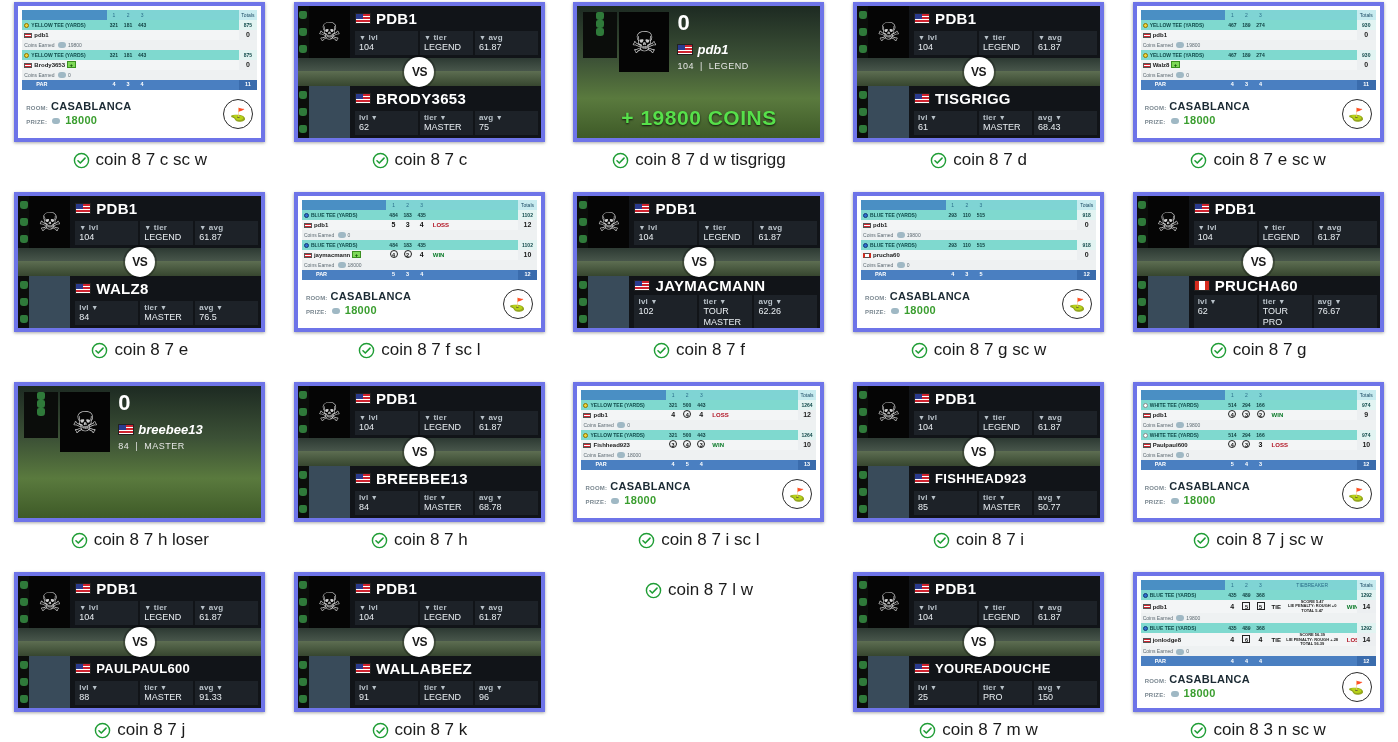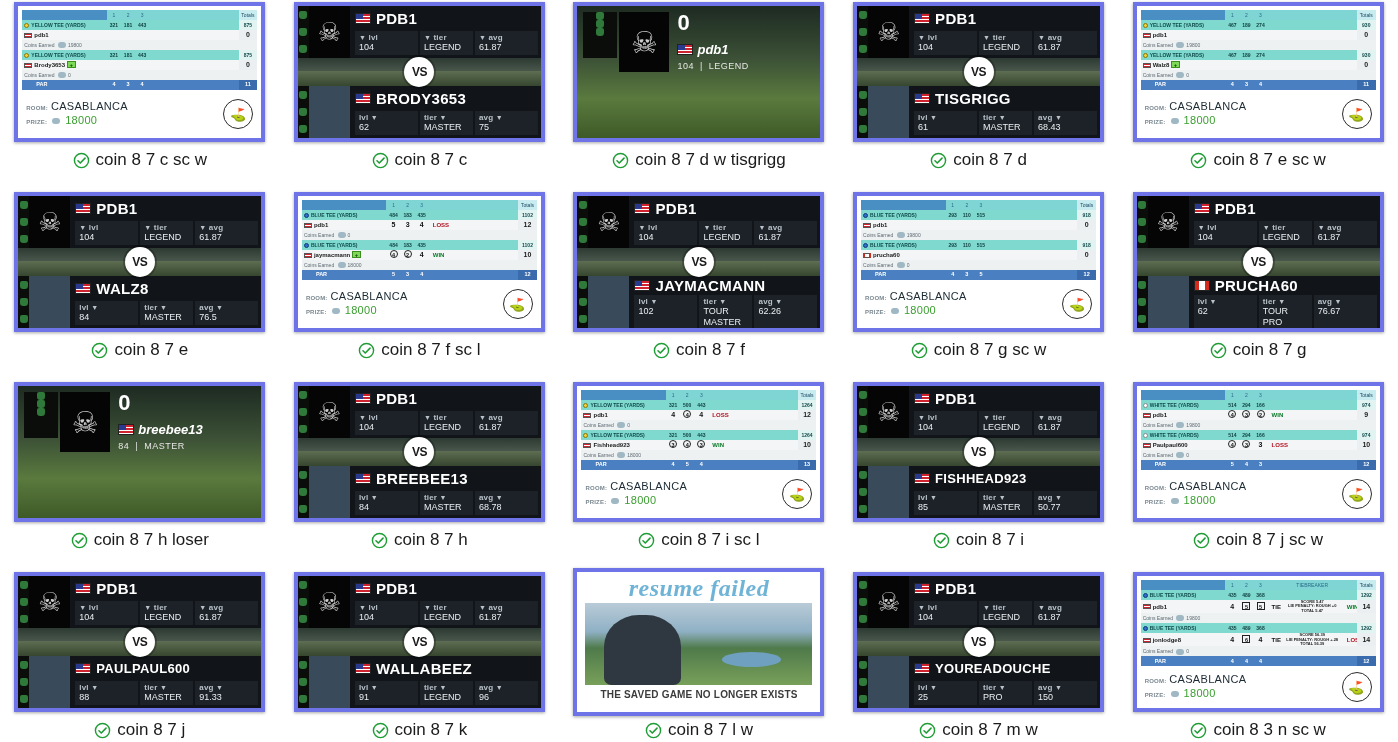--- a/index.html
+++ b/index.html
@@ -112,21 +112,21 @@
   .miniflag.ca{background:#fff;border-left:2px solid #d52b1e;border-right:2px solid #d52b1e;}
   .coin{display:inline-block;width:8px;height:6px;border-radius:3px;background:#9fb8c4;margin:0 2px;vertical-align:middle;}
   .circled{display:inline-block;width:8px;height:8px;line-height:8px;border:1px solid #222;border-radius:50%;font-size:5.5px;}
   .boxed{display:inline-block;width:8px;height:8px;line-height:8px;border:1px solid #222;font-size:5.5px;}
   .plusbox{display:inline-block;width:9px;height:7px;background:#7ed957;border:1px solid #3b8f21;
            color:#0b3d05;font-size:6px;line-height:6px;text-align:center;font-weight:bold;}
   .sc-foot { flex:1; display:flex; align-items:center; padding:0 4px; }
   .sc-foot-l { flex:1; }
   .sc-foot-l div { display:flex; align-items:baseline; gap:3px; line-height:1.25; }
   .sc-k { font-size:6px; color:#7a8790; font-weight:bold; letter-spacing:.2px;}
-  .sc-v { font-size:11px; color:#1b2a33; font-weight:normal; letter-spacing:.3px;}
+  .sc-v { font-size:11px; color:#1b2a33; font-weight:bold; letter-spacing:.3px;}
   .sc-v.green { color:#3a9e2f; }
   .logo { width:30px;height:30px;border-radius:50%;border:1.5px solid #2b2b2b;
           display:flex;align-items:center;justify-content:center;font-size:13px;color:#2b2b2b;}
 
   
   .coins { height:132px; position:relative; overflow:hidden;
            background:linear-gradient(180deg,#1d2a22 0%,#3c5136 40%,#5a7a3e 70%,#3e5a27 100%); }
   .coins-top { display:flex; padding:6px 6px 0; position:relative; z-index:2;}
   .coins-badge { width:34px;height:46px;background:#0b0d0b;display:flex;flex-direction:column;}
   .coins-skull{ width:50px;height:60px;background:#050505;display:flex;align-items:center;justify-content:center;
@@ -358,20 +358,21 @@
               <div class="coins-skull">☠</div>
               <div class="coins-right">
                 <div class="coins-zero">0</div>
                 <div class="coins-nm">
                   <span class="flag us"></span>
                   <span>pdb1</span>
                 </div>
                 <div class="coins-lvl">104 &nbsp;|&nbsp; LEGEND</div>
               </div>
             </div>
+            <div class="coins-amt">+ 19800 COINS</div>
           </div>
         </div>
       </div>
       <div class="caption">
         <svg class="check" viewBox="0 0 24 24">
           <circle cx="12" cy="12" r="10" fill="none" stroke="#1f9d35" stroke-width="2"></circle>
           <path d="M7 12.3l3.3 3.3L17 8.6" fill="none" stroke="#1f9d35" stroke-width="2.2" stroke-linecap="round" stroke-linejoin="round"></path>
         </svg>
         <span>coin 8 7 d w tisgrigg</span>
       </div>
@@ -1590,29 +1591,20 @@
       </div>
       <div class="caption">
         <svg class="check" viewBox="0 0 24 24">
           <circle cx="12" cy="12" r="10" fill="none" stroke="#1f9d35" stroke-width="2"></circle>
           <path d="M7 12.3l3.3 3.3L17 8.6" fill="none" stroke="#1f9d35" stroke-width="2.2" stroke-linecap="round" stroke-linejoin="round"></path>
         </svg>
         <span>coin 8 7 k</span>
       </div>
     </div>
     <div class="cell">
-      <div class="thumb-wrap">
-        <div class="thumb">
-          <div class="rf">
-            <div class="rf-title">resume failed</div>
-            <div class="rf-img"></div>
-            <div class="rf-sub">THE SAVED GAME NO LONGER EXISTS</div>
-          </div>
-        </div>
-      </div>
       <div class="caption">
         <svg class="check" viewBox="0 0 24 24">
           <circle cx="12" cy="12" r="10" fill="none" stroke="#1f9d35" stroke-width="2"></circle>
           <path d="M7 12.3l3.3 3.3L17 8.6" fill="none" stroke="#1f9d35" stroke-width="2.2" stroke-linecap="round" stroke-linejoin="round"></path>
         </svg>
         <span>coin 8 7 l w</span>
       </div>
     </div>
     <div class="cell">
       <div class="thumb-wrap">

